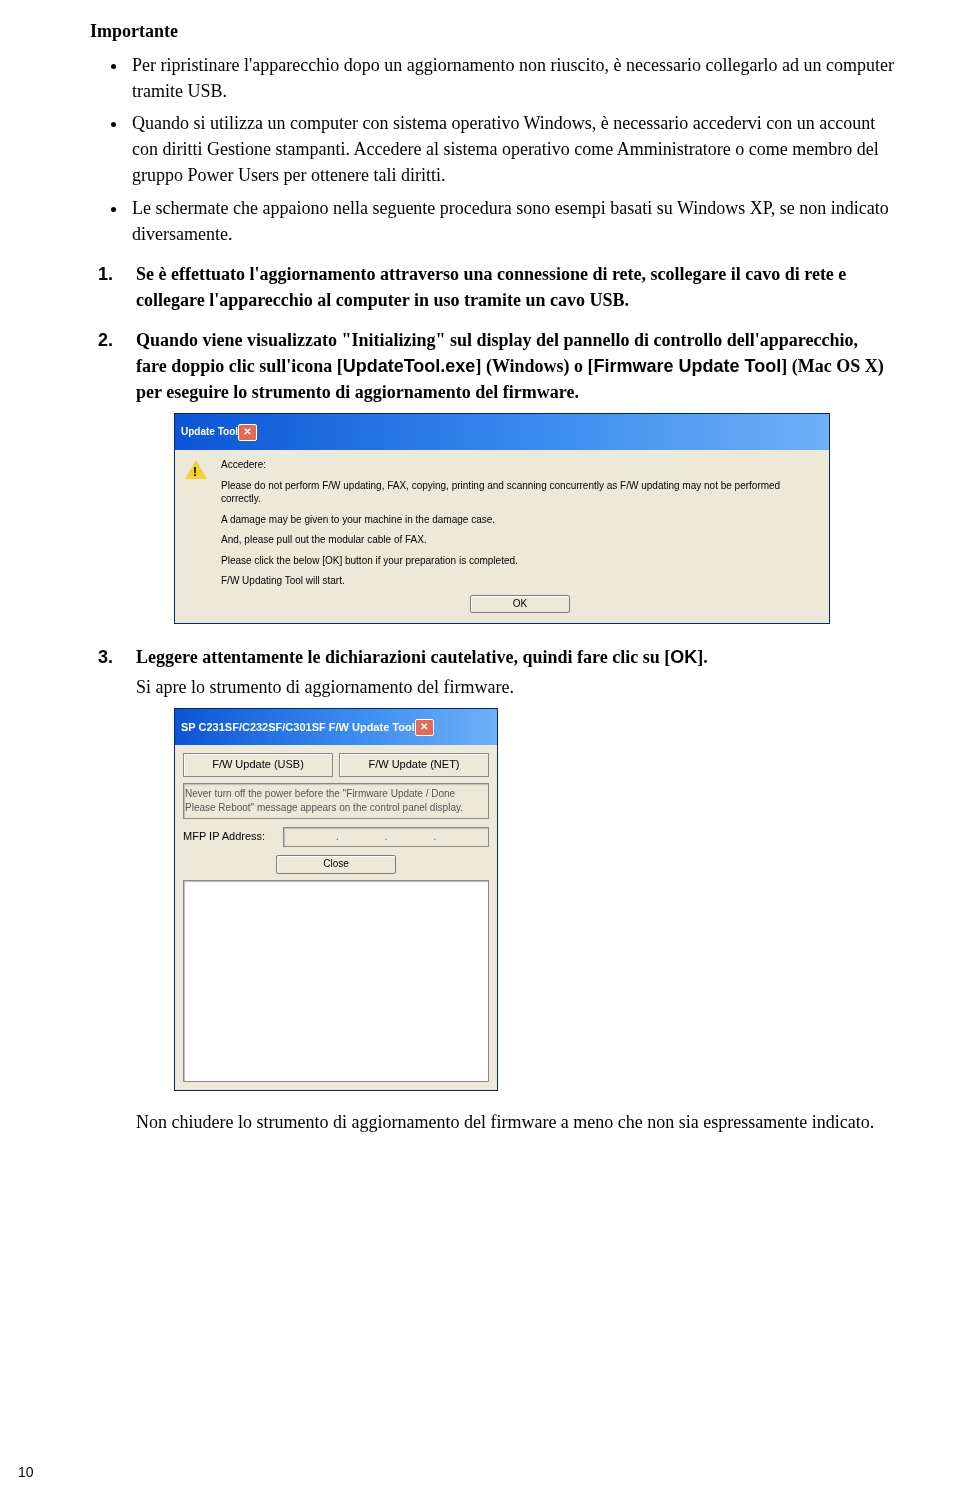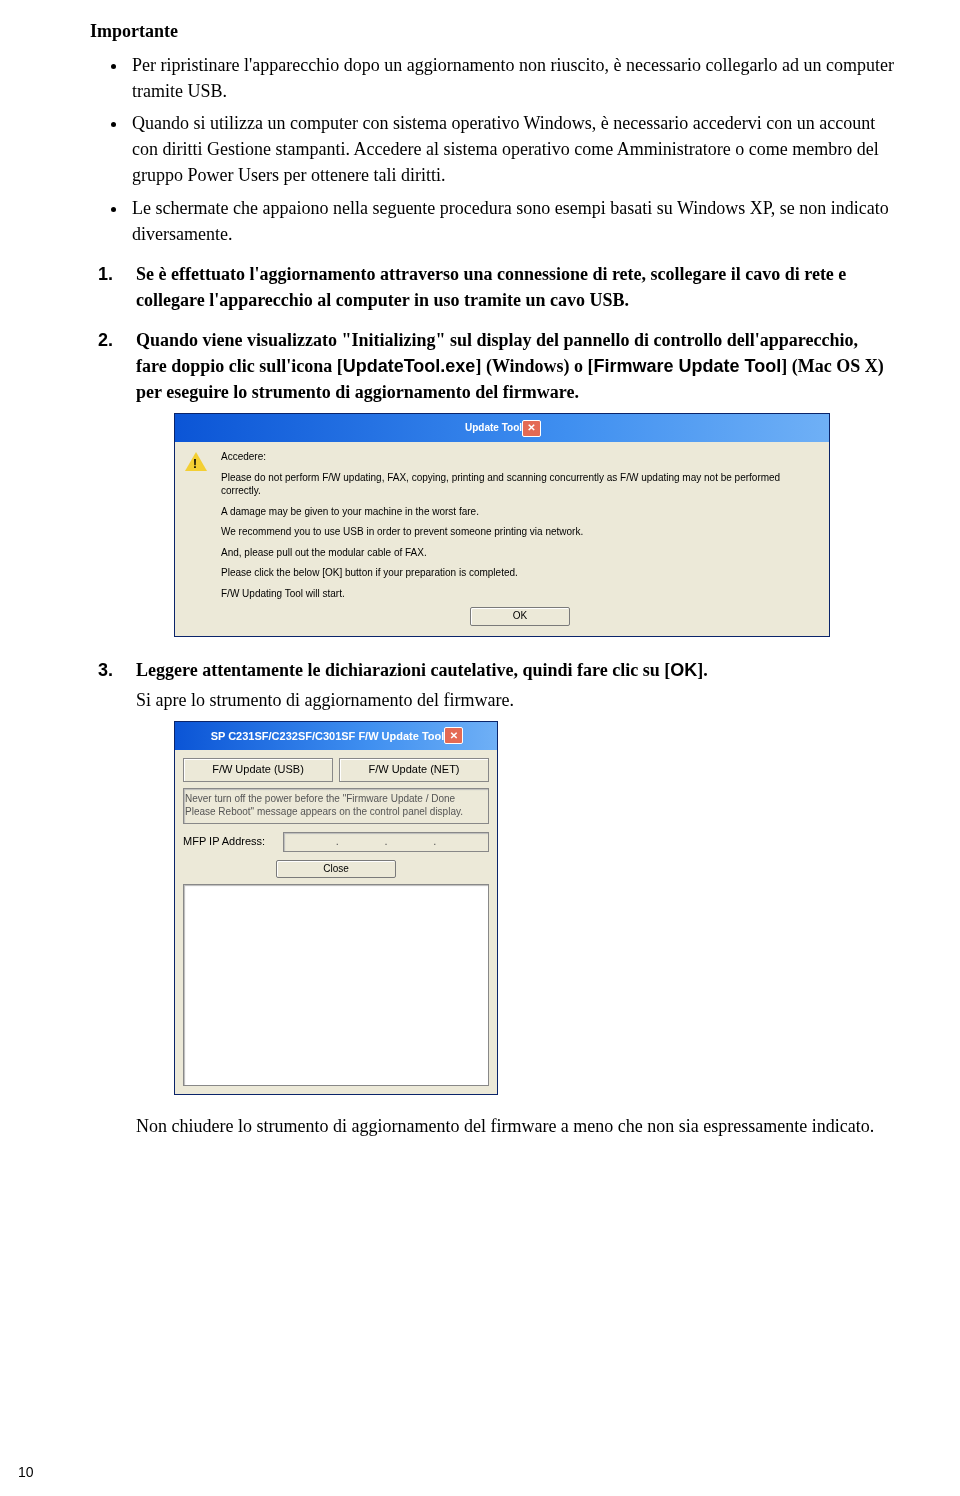--- a/index.html
+++ b/index.html
@@ -56,26 +56,26 @@
     background: #ece9d8;
     border: 1px solid #0a246a;
     font-family: Tahoma, Arial, sans-serif;
     font-size: 10px;
     color: #000;
     margin: 8px 0 20px 38px;
   }
   .dlg-titlebar {
     background: linear-gradient(to right, #0b55d6, #3f8ff0 60%, #6fb0f6);
     color: #fff;
-    height: 28px;
+    height: 36px;
     line-height: 20px;
     padding: 0 4px 0 6px;
     font-weight: bold;
     display: flex;
-    justify-content: center;
+    justify-content: flex-start;
     align-items: center;
   }
   .close-x {
     width: 17px;
     height: 15px;
     background: #e46a54;
     border: 1px solid #fff;
     border-radius: 2px;
     display: flex;
     align-items: center;
@@ -230,22 +230,21 @@
         <span>Update Tool</span>
         <span class="close-x">✕</span>
       </div>
       <div class="dlg1-body">
         <div class="warn-icon">
             <div class="warn-triangle"></div>
           </div>
         <div class="dlg1-text">
           <p>Accedere:</p>
           <p>Please do not perform F/W updating, FAX, copying, printing and scanning concurrently as F/W updating may not be performed correctly.</p>
-          <p>A damage may be given to your machine in the worst fare.</p>
-          <p>We recommend you to use USB in order to prevent someone printing via network.</p>
+          <p>A damage may be given to your machine in the damage case.</p>
           <p>And, please pull out the modular cable of FAX.</p>
           <p>Please click the below [OK] button if your preparation is completed.</p>
           <p>F/W Updating Tool will start.</p>
           <div class="dlg1-ok-row">
             <span class="xp-button">OK</span>
           </div>
         </div>
       </div>
     </div>
   </li>

